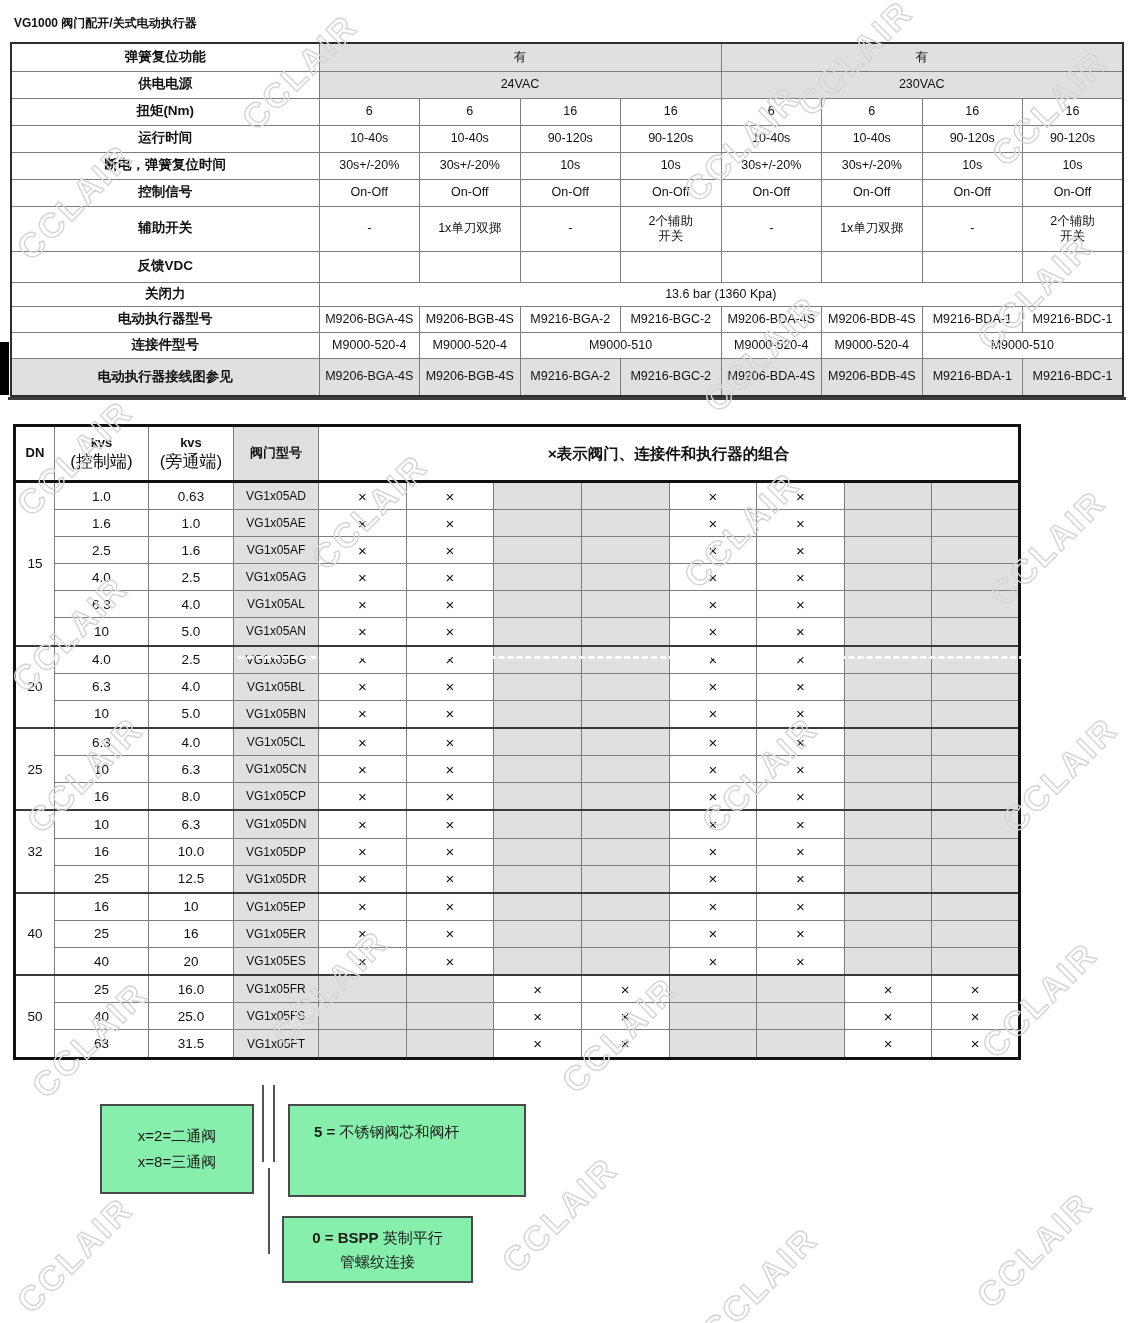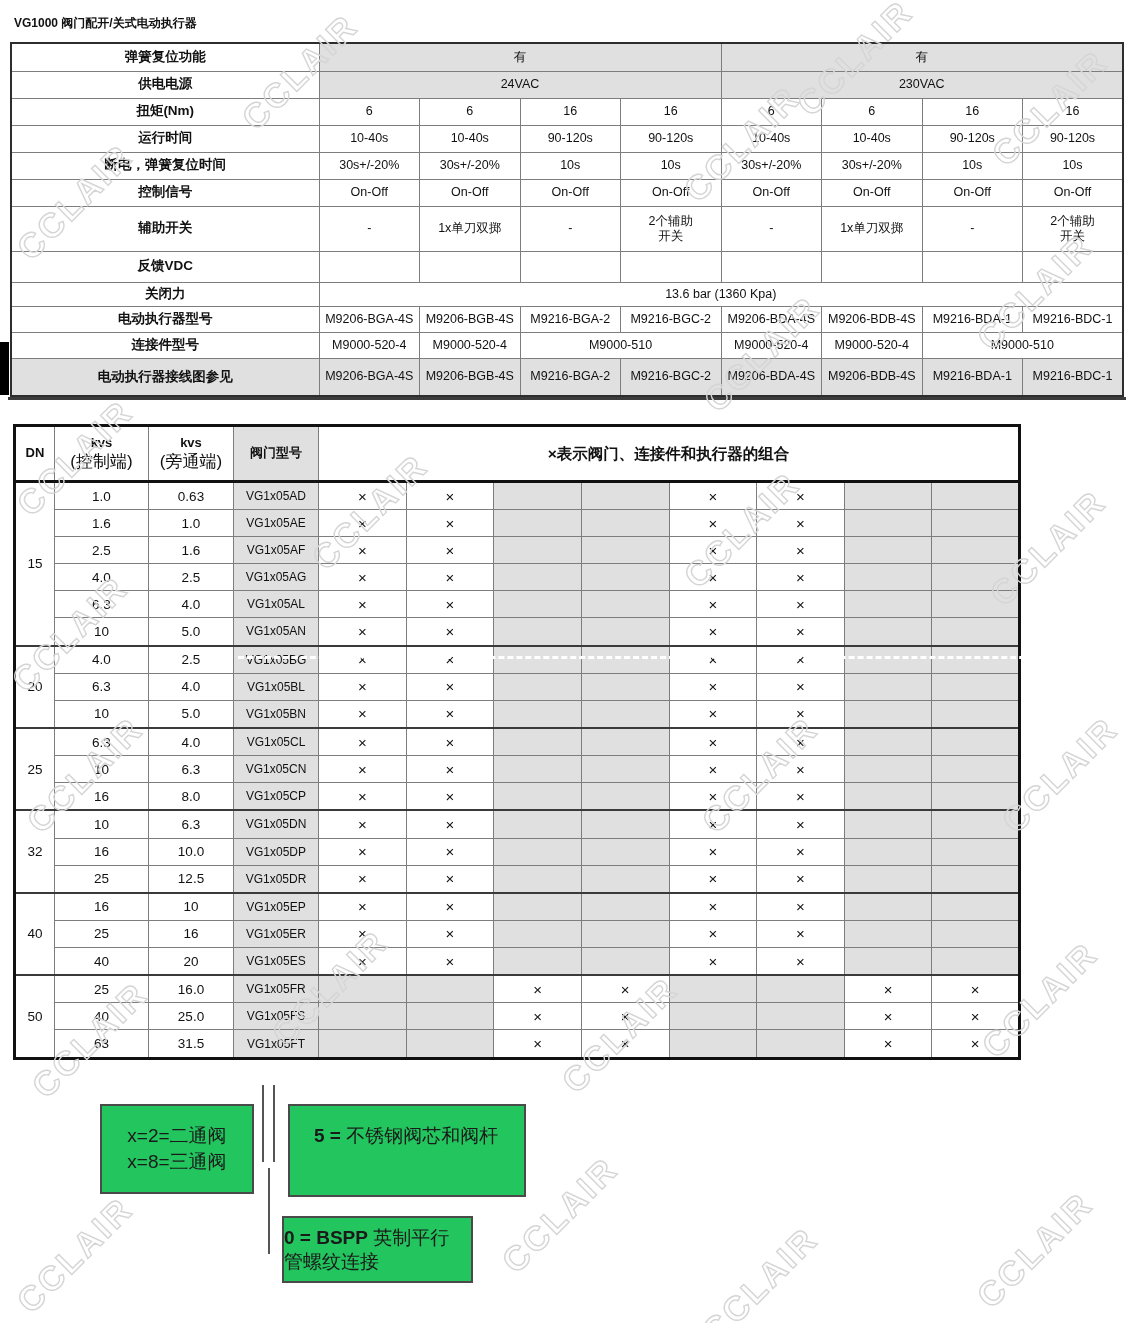--- a/index.html
+++ b/index.html
@@ -50,25 +50,25 @@
   #valve-table thead tr{height:56px;}
   #valve-table th{font-size:13px;font-weight:bold;border-bottom:3px solid #111;line-height:1.25;}
   #valve-table th.combo{font-size:15.5px;}
   #valve-table th .sub{font-weight:normal;font-size:17px;}
   #valve-table td{font-size:13.5px;}
   #valve-table td.model{background:#e0e0e0;font-size:12px;}
   #valve-table td.gcell{background:#e0e0e0;}
   #valve-table td.mark{font-size:15px;}
   #valve-table tr.gfirst td{border-top:2px solid #3a3a3a;}
   
-  .lgbox{position:absolute;border:2px solid #4a4a4a;background:#22c55e;z-index:1;font-size:19px;color:#1a1a1a;}
+  .lgbox{position:absolute;border:2px solid #4a4a4a;background:#86efac;z-index:1;font-size:15px;color:#1a1a1a;}
   #legend-box1{left:100px;top:1104px;width:150px;height:86px;display:flex;flex-direction:column;justify-content:center;align-items:center;line-height:26px;}
   #legend-box2{left:288px;top:1104px;width:234px;height:89px;}
   #legend-box2 .inner{margin:17px 0 0 24px;text-align:left;}
-  #legend-box3{left:282px;top:1216px;width:191px;height:67px;line-height:24px;padding-top:8px;box-sizing:border-box;}
+  #legend-box3{left:282px;top:1216px;width:191px;height:67px;text-align:center;line-height:24px;padding-top:8px;box-sizing:border-box;}
   .vline{position:absolute;width:0;border-left:2px solid #555;z-index:1;}
   #vlineA{left:262px;top:1085px;height:77px;}
   #vlineB{left:273px;top:1085px;height:77px;}
   #vlineC{left:268px;top:1168px;height:86px;}
   b{font-weight:bold;}
 </style>
 </head>
 <body>
 
 <div id="page-title">VG1000 阀门配开/关式电动执行器</div>

